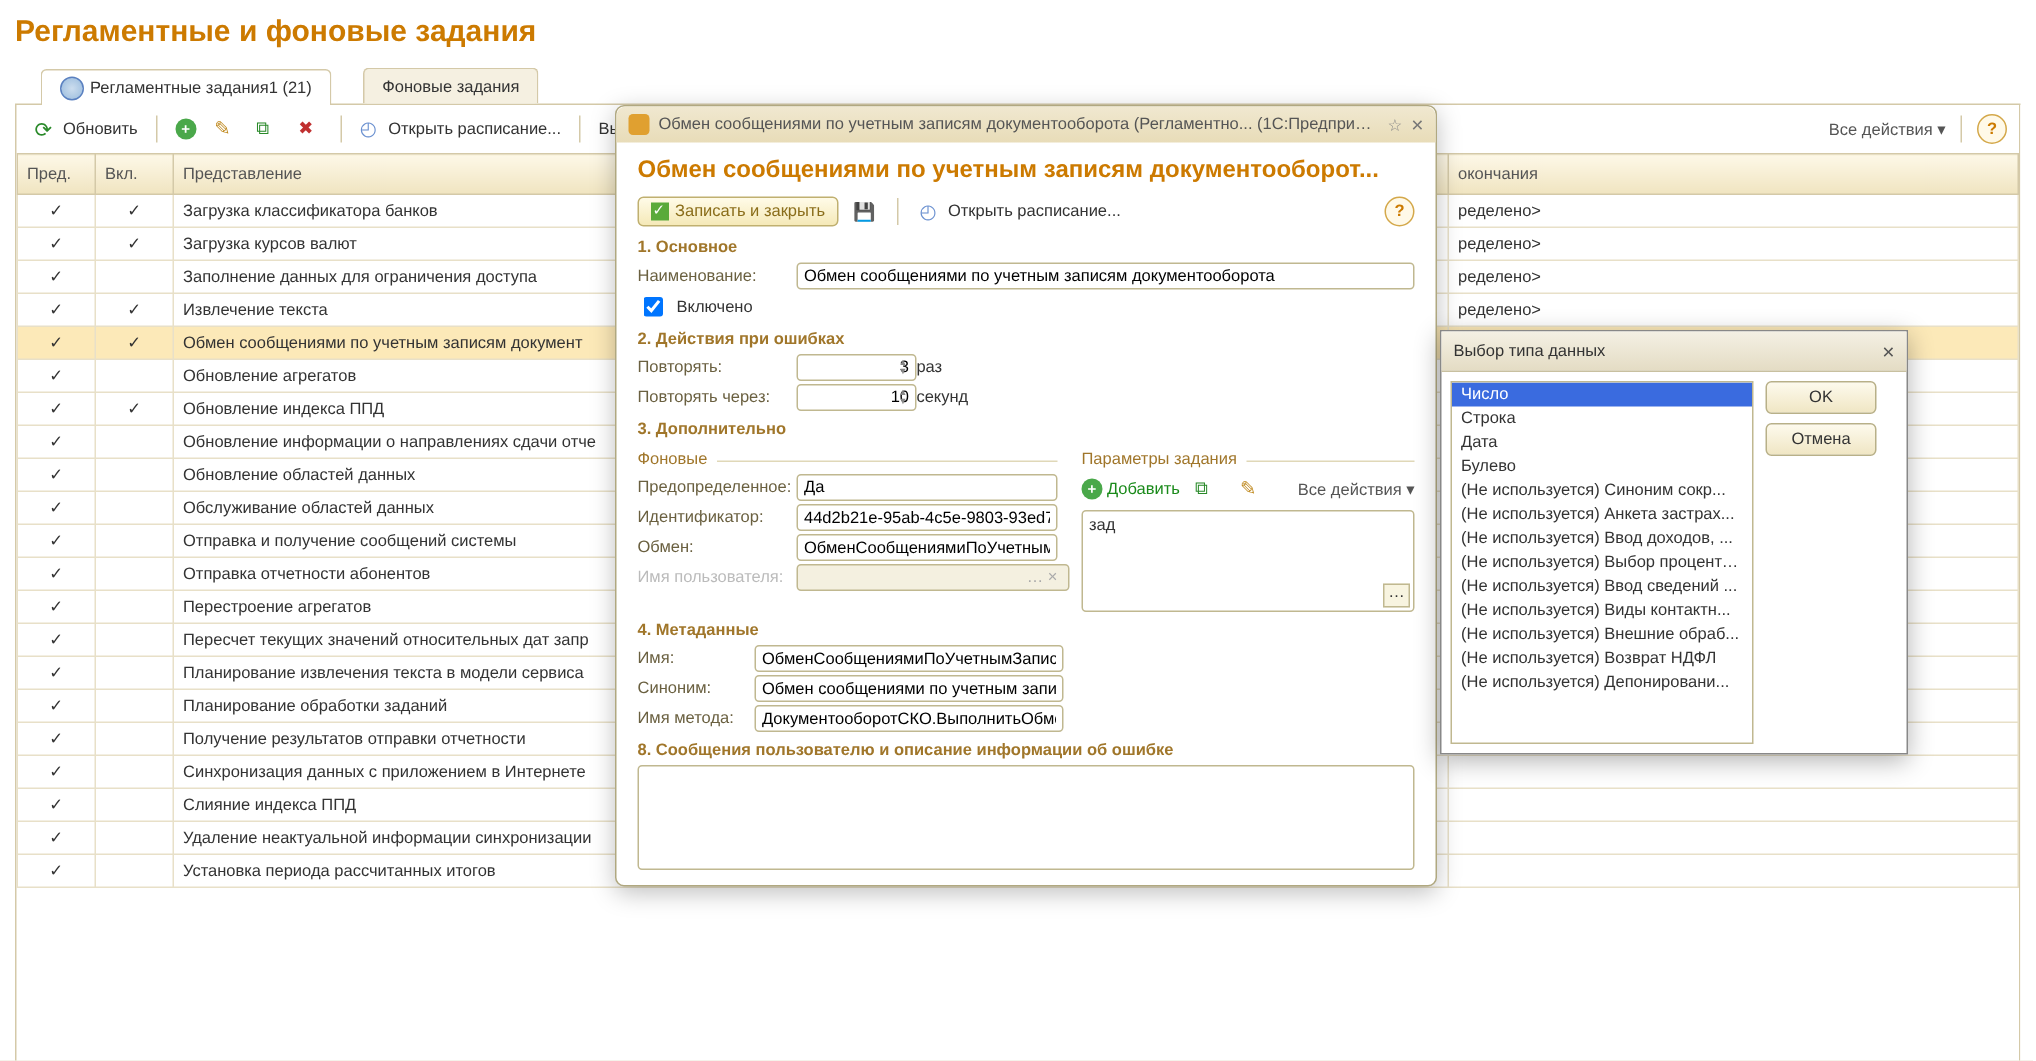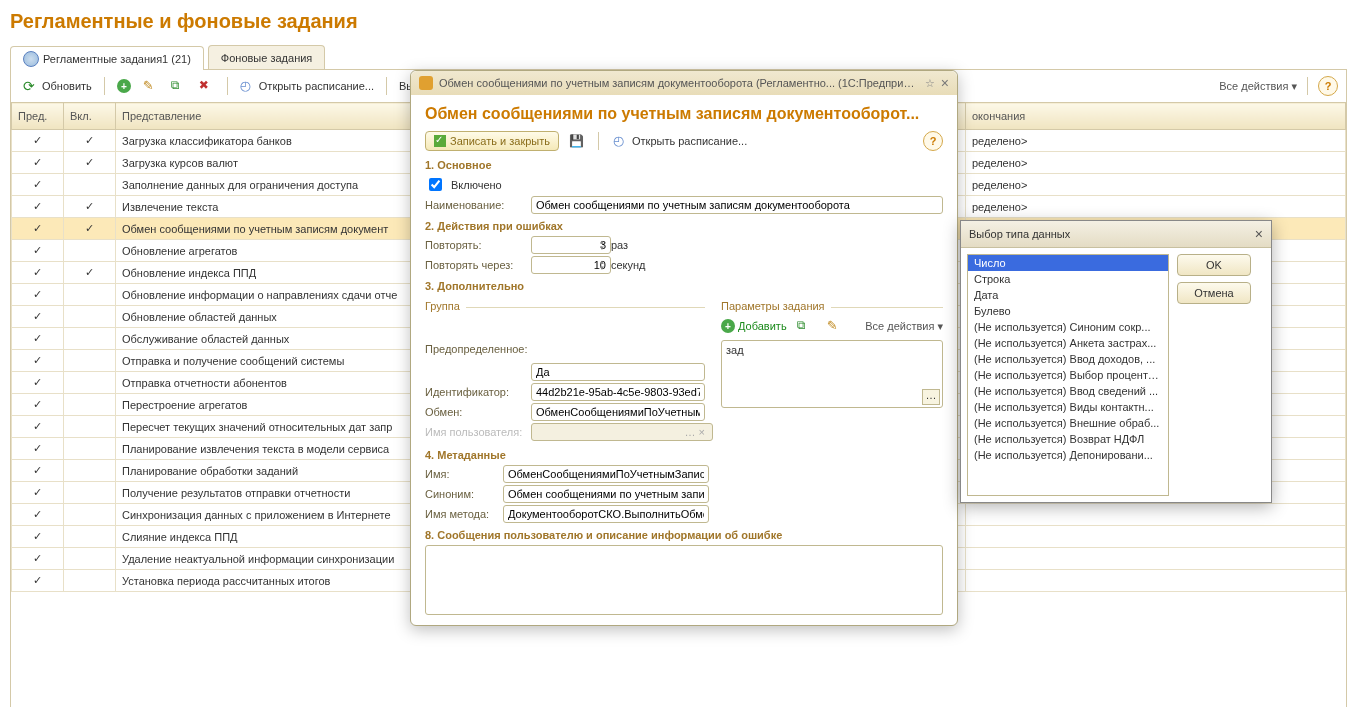--- a/index.html
+++ b/index.html
@@ -1,19 +1,19 @@
 <!DOCTYPE html>
 <html><head>
 <meta charset="utf-8">
 <style>
 html,body{margin:0;padding:0;font-family:Arial,sans-serif;font-size:11px;background:#fff;color:#333;}
 .wrap{width:1357px;height:707px;position:relative;padding:10px;box-sizing:border-box;}
 h1.page-title{color:#cc7a00;font-size:20px;font-weight:bold;margin:0 0 12px 0;}
 .tabs{display:flex;border-bottom:1px solid #d4c9a8;height:24px;}
-.tab{padding:4px 12px;border:1px solid #d4c9a8;border-bottom:none;border-radius:4px 4px 0 0;margin-right:4px;background:#f5f0e1;cursor:pointer;display:flex;align-items:center;gap:4px;height:24px;box-sizing:border-box;}
+.tab{padding:4px 12px;border:1px solid #d4c9a8;border-bottom:none;border-radius:4px 4px 0 0;margin-right:4px;background:#f5f0e1;cursor:pointer;display:flex;align-items:center;gap:4px;height:24px;box-sizing:border-box;margin-left:17px;}
 .tab.active{background:#fff;position:relative;top:1px;}
 .toolbar{display:flex;align-items:center;padding:6px 0;gap:4px;}
 .tool-btn{display:inline-flex;align-items:center;gap:3px;padding:2px 4px;cursor:pointer;border-radius:3px;}
 .tool-icon{width:16px;height:16px;display:inline-block;}
 .sep{width:1px;height:18px;background:#d4c9a8;margin:0 4px;}
 .right-tools{margin-left:auto;display:flex;align-items:center;gap:6px;}
 .all-actions{color:#555;cursor:pointer;}
 .help-icon{width:18px;height:18px;border-radius:50%;border:1px solid #d4a84a;display:inline-flex;align-items:center;justify-content:center;color:#cc7a00;font-weight:bold;background:#fff9e8;}
 table.grid{width:100%;border-collapse:collapse;table-layout:fixed;}
 table.grid th{background:linear-gradient(#fdf8e7,#f0e4c0);border:1px solid #d4c9a8;padding:3px 6px;text-align:left;font-weight:normal;color:#555;height:20px;}
@@ -342,26 +342,26 @@
         <span class="sep"></span>
         <span class="tool-btn">
           <span class="tool-icon ic-clock"></span>
           <span>Открыть расписание...</span>
         </span>
         <span style="margin-left:auto" class="help-icon">?</span>
       </div>
 
       <div class="sec-h">1. Основное</div>
       <div class="form-row">
+        <label>Наименование:</label>
+        <input class="fld wide" value="Обмен сообщениями по учетным записям документооборота" style="">
+      </div>
+      <div class="form-row">
         <input type="checkbox" checked="" style="">
         <span>Включено</span>
-      </div>
-      <div class="form-row">
-        <label>Наименование:</label>
-        <input class="fld wide" value="Обмен сообщениями по учетным записям документооборота" style="">
       </div>
 
       <div class="sec-h">2. Действия при ошибках</div>
       <div class="form-row">
         <label>Повторять:</label>
         <input class="fld num" value="3" style="">
         <span class="spin">
             <span>▲</span>
             <span>▼</span>
           </span>
@@ -374,26 +374,26 @@
             <span>▲</span>
             <span>▼</span>
           </span>
         <span>секунд</span>
       </div>
 
       <div class="sec-h">3. Дополнительно</div>
       <div class="two-col">
         <div class="col">
           <div class="fs-legend">
-              <span>Группа</span>
+              <span>Фоновые</span>
               <span class="line"></span>
             </div>
           <div class="form-row">
               <label>Предопределенное:</label>
-              <input class="fld" style="flex: 1 1 0%; margin-top: 47px;" value="Да">
+              <input class="fld" style="flex: 1 1 0%;" value="Да">
             </div>
           <div class="form-row">
               <label>Идентификатор:</label>
               <input class="fld" style="flex: 1 1 0%;" value="44d2b21e-95ab-4c5e-9803-93ed745">
             </div>
           <div class="form-row">
               <label>Обмен:</label>
               <input class="fld" style="flex: 1 1 0%;" value="ОбменСообщениямиПоУчетнымЗ">
             </div>
           <div class="form-row">

